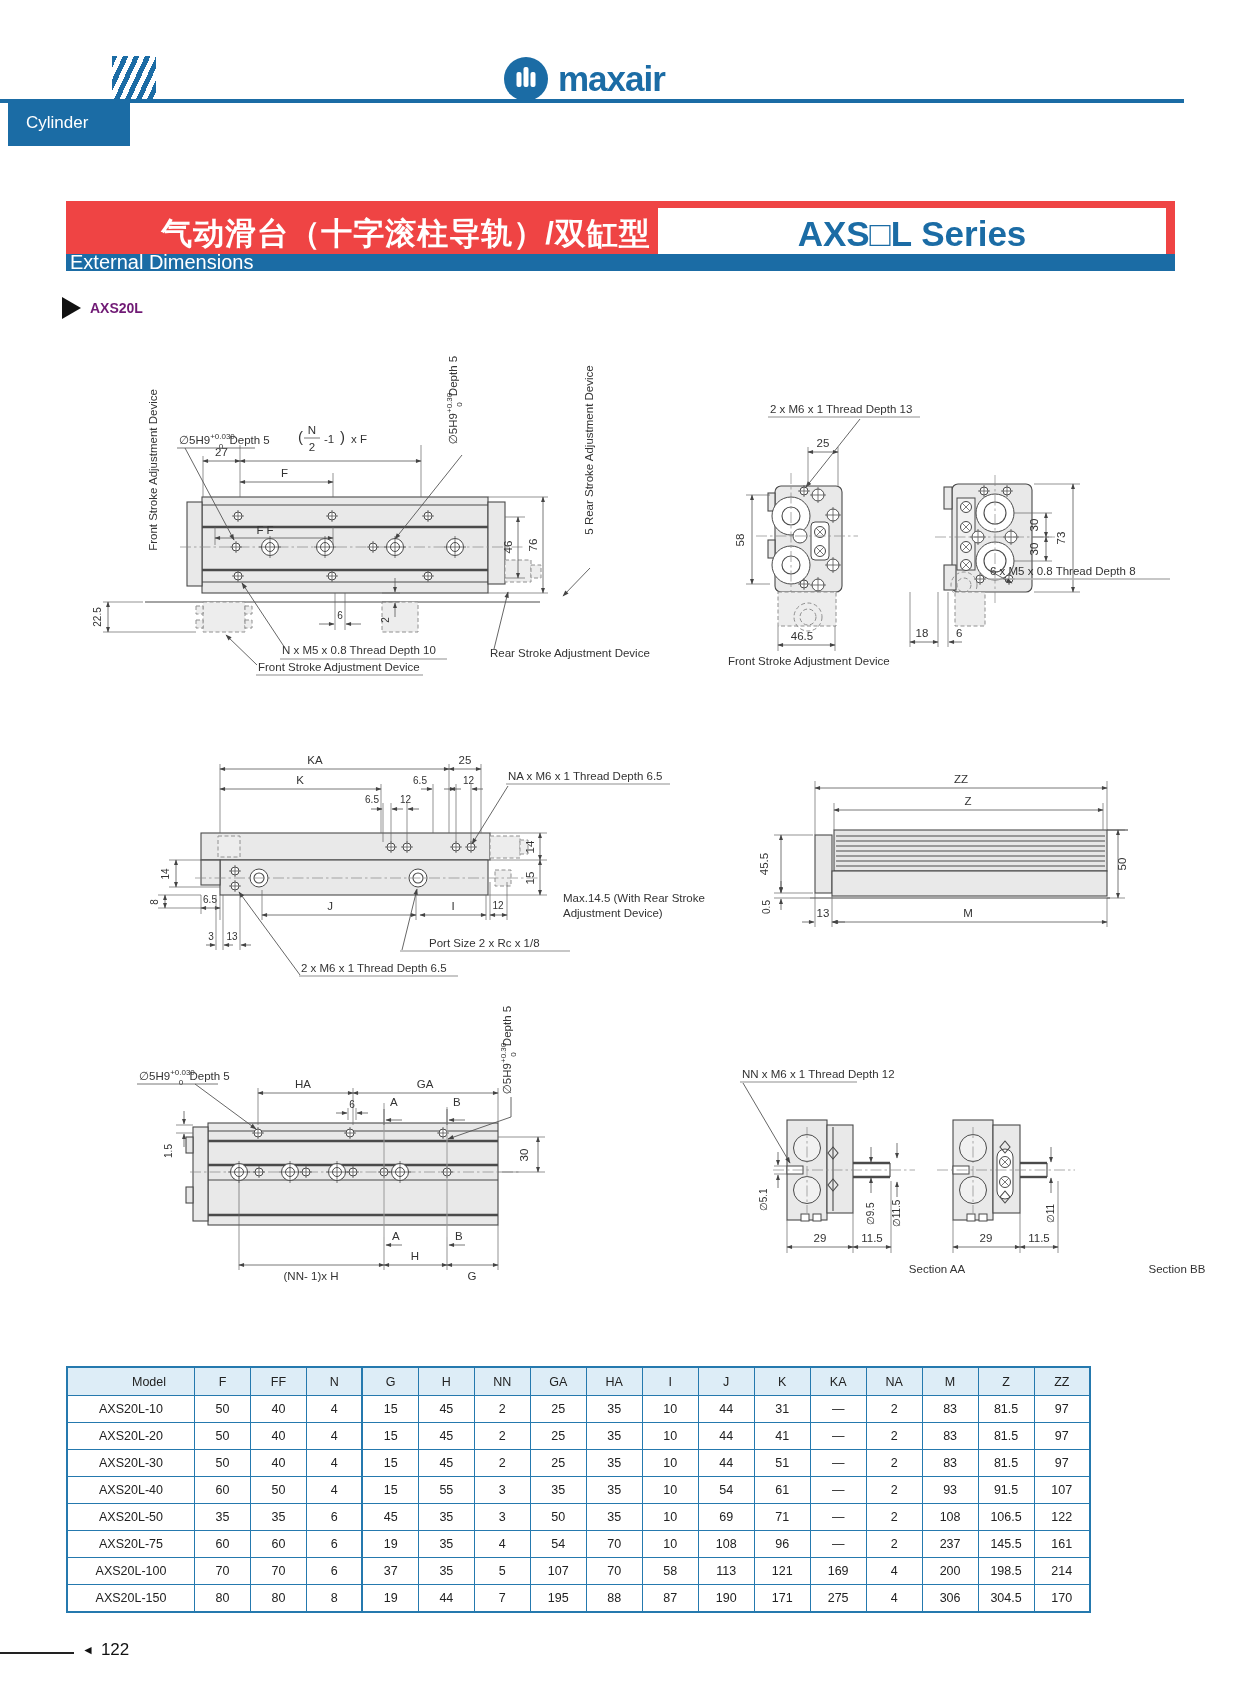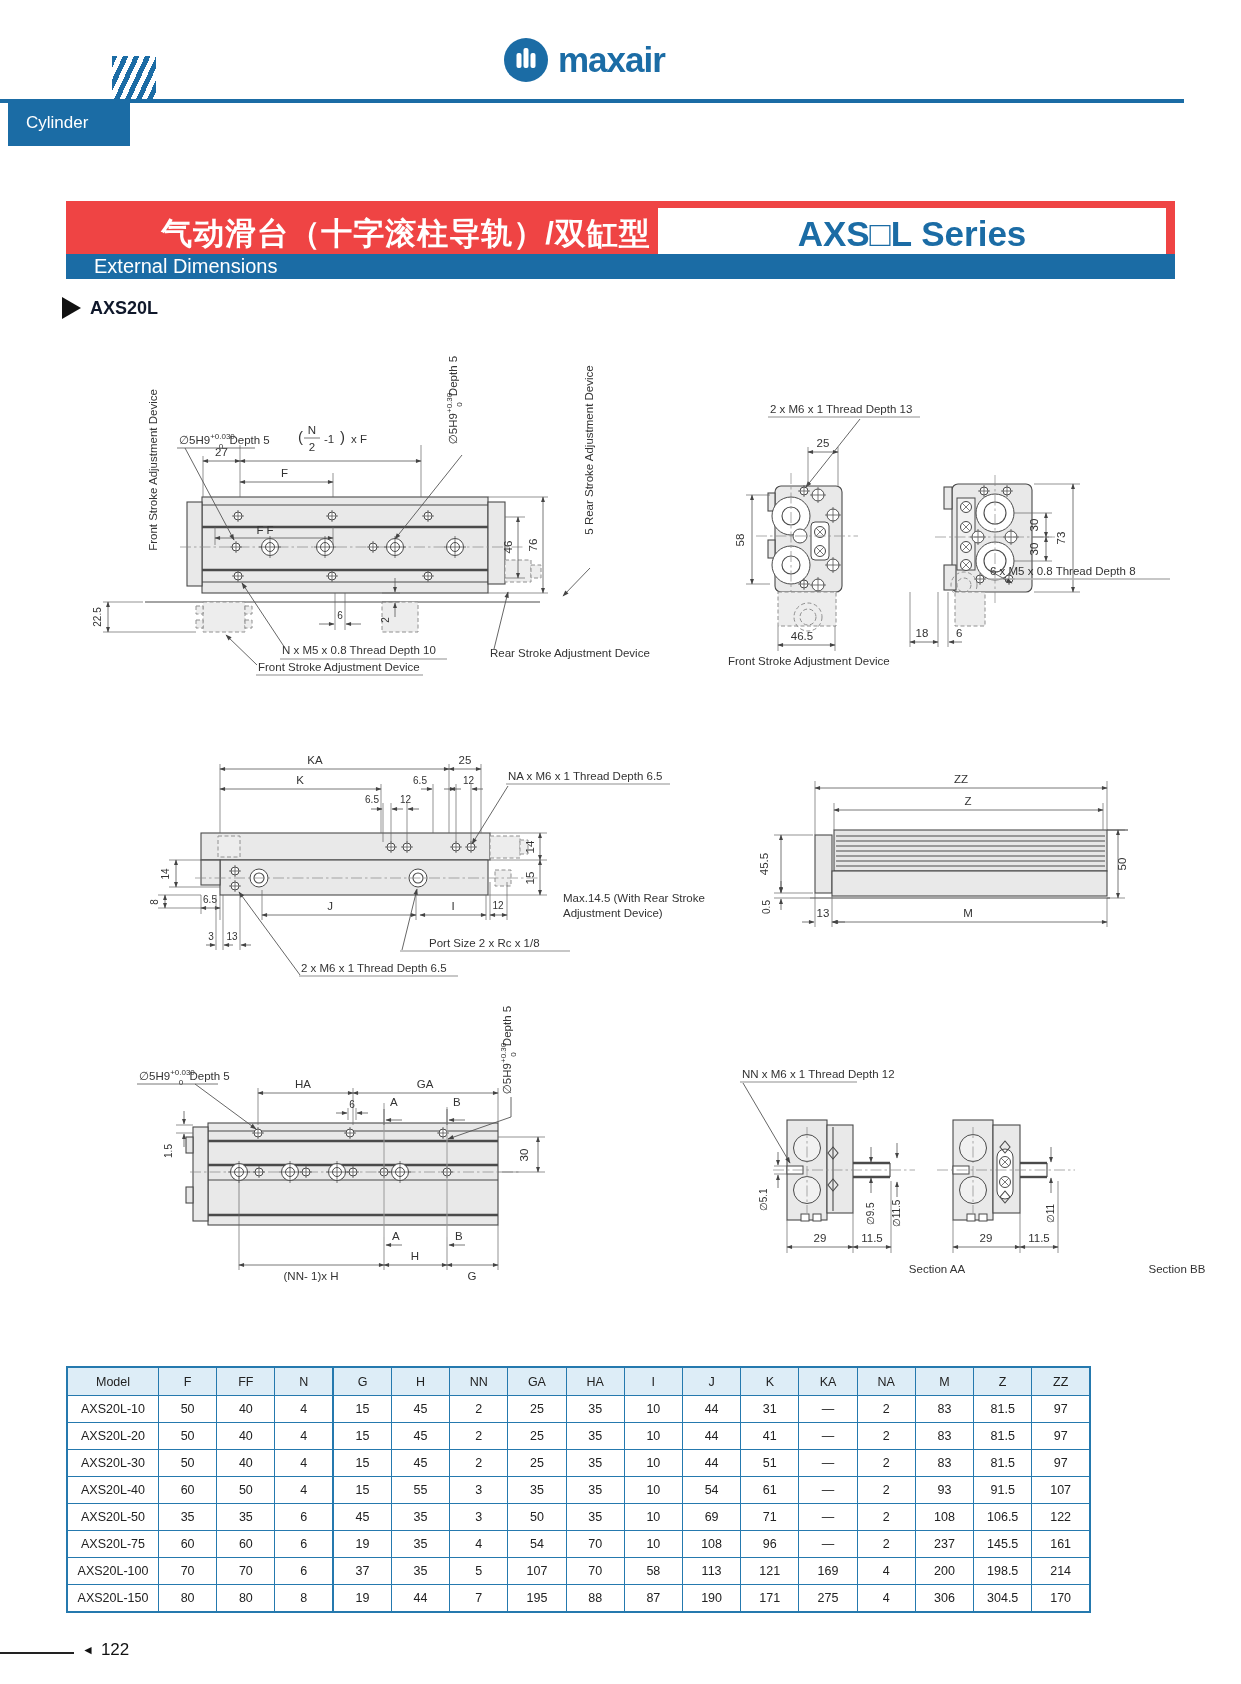--- a/index.html
+++ b/index.html
@@ -4,35 +4,35 @@
 <style>
   html,body{margin:0;padding:0;background:#fff;}
   #page{position:relative;width:1241px;height:1684px;background:#fff;overflow:hidden;
         font-family:"Liberation Sans",sans-serif;color:#222;}
   
   .hdr-line{position:absolute;left:0;top:99px;width:1184px;height:4px;background:#1b6ca5;}
   .hdr-tab{position:absolute;left:8px;top:56px;width:104px;height:46px;background:#1b6ca5;
            color:#fff;font-size:17px;display:flex;align-items:center;padding-left:18px;margin-top:44px;}
   .hdr-stripes{position:absolute;left:112px;top:56px;width:44px;height:46px;
            background:repeating-linear-gradient(115deg,#1b6ca5 0 5px,#ffffff 5px 10px);}
-  .logo-wrap{position:absolute;left:503px;top:37px;display:flex;align-items:center;gap:9px;}
+  .logo-wrap{position:absolute;left:503px;top:56px;display:flex;align-items:center;gap:9px;}
   .logo-text{font-size:35px;font-weight:700;color:#1b6ca5;letter-spacing:-1px;}
   
   .titlebar{position:absolute;left:66px;top:155px;width:1109px;height:66px;background:#ef4444;margin-top:46px;}
   .title-cn{position:absolute;left:60px;top:0;width:560px;height:66px;display:flex;align-items:center;
             justify-content:center;color:#fff;font-size:31px;font-weight:700;letter-spacing:1px;}
   .series-box{position:absolute;right:9px;top:7px;width:508px;height:52px;background:#fff;
             display:flex;align-items:center;justify-content:center;color:#1b6ca5;
             font-size:35px;font-weight:700;}
-  .secbar{position:absolute;left:66px;top:254px;width:1109px;height:25px;background:#1b6ca5;
-            color:#fff;font-size:20px;display:flex;align-items:center;padding-left:28px;box-sizing:border-box;}
+  .secbar{position:absolute;left:66px;top:254px;width:1109px;height:17px;background:#1b6ca5;
+            color:#fff;font-size:20px;display:flex;align-items:center;padding-left:4px;box-sizing:border-box;}
   .model-h{position:absolute;left:62px;top:297px;display:flex;align-items:center;gap:9px;}
   .model-tri{width:0;height:0;border-left:19px solid #111;border-top:11px solid transparent;
             border-bottom:11px solid transparent;}
-  .model-txt{font-size:18px;font-weight:700;color:#0f172a;}
+  .model-txt{font-size:14px;font-weight:700;color:#701a75;}
   
   svg{position:absolute;overflow:visible;}
   svg text{font-family:"Liberation Sans",sans-serif;font-size:11.5px;fill:#333;}
   .fs8{font-size:8px}.fs10{font-size:10px}.fs15{font-size:15px}
   .b{fill:#e9e9e9;stroke:#4a4a4a;stroke-width:1.1}
   .b1{fill:#f1f1f1;stroke:#4a4a4a;stroke-width:1}
   .w{fill:#fff;stroke:#4a4a4a;stroke-width:1}
   .nf{fill:none;stroke:#4a4a4a;stroke-width:1.1}
   .tk{stroke-width:2.4}
   .dsh{fill:#ededed;stroke:#909090;stroke-width:1;stroke-dasharray:4 2.5}
@@ -41,21 +41,21 @@
   .dm{stroke:#555;stroke-width:.8;fill:none}
   .xt{stroke:#666;stroke-width:.7;fill:none}
   .ld{stroke:#555;stroke-width:.9;fill:none}
   .gr{stroke:#b5b5b5;stroke-width:1.6;fill:none}
   .sec{stroke:#9a9a9a;stroke-width:1;fill:none}
   
   .dims{position:absolute;left:66px;top:1366px;width:1025px;border-collapse:collapse;
         table-layout:fixed;font-size:12.5px;color:#222;text-align:center;border:2px solid #2579ae;}
   .dims th,.dims td{border:1px solid #2579ae;height:26px;padding:0;font-weight:400;overflow:hidden;}
   .dims th{background:#ddedf7;height:27px;}
-  .dims th:first-child{width:90px;}
+  .dims th:first-child{width:90px;padding-left:36px;}
   .dims th:nth-child(5),.dims td:nth-child(5){border-left-width:2.5px;}
   
   .foot-line{position:absolute;left:0;top:1652px;width:74px;height:2px;background:#222;}
   .foot{position:absolute;left:82px;top:1640px;font-size:17px;color:#111;display:flex;align-items:center;gap:7px;}
   .foot .tri{font-size:12px;}
 </style>
 </head>
 <body>
 
 <div id="page">

